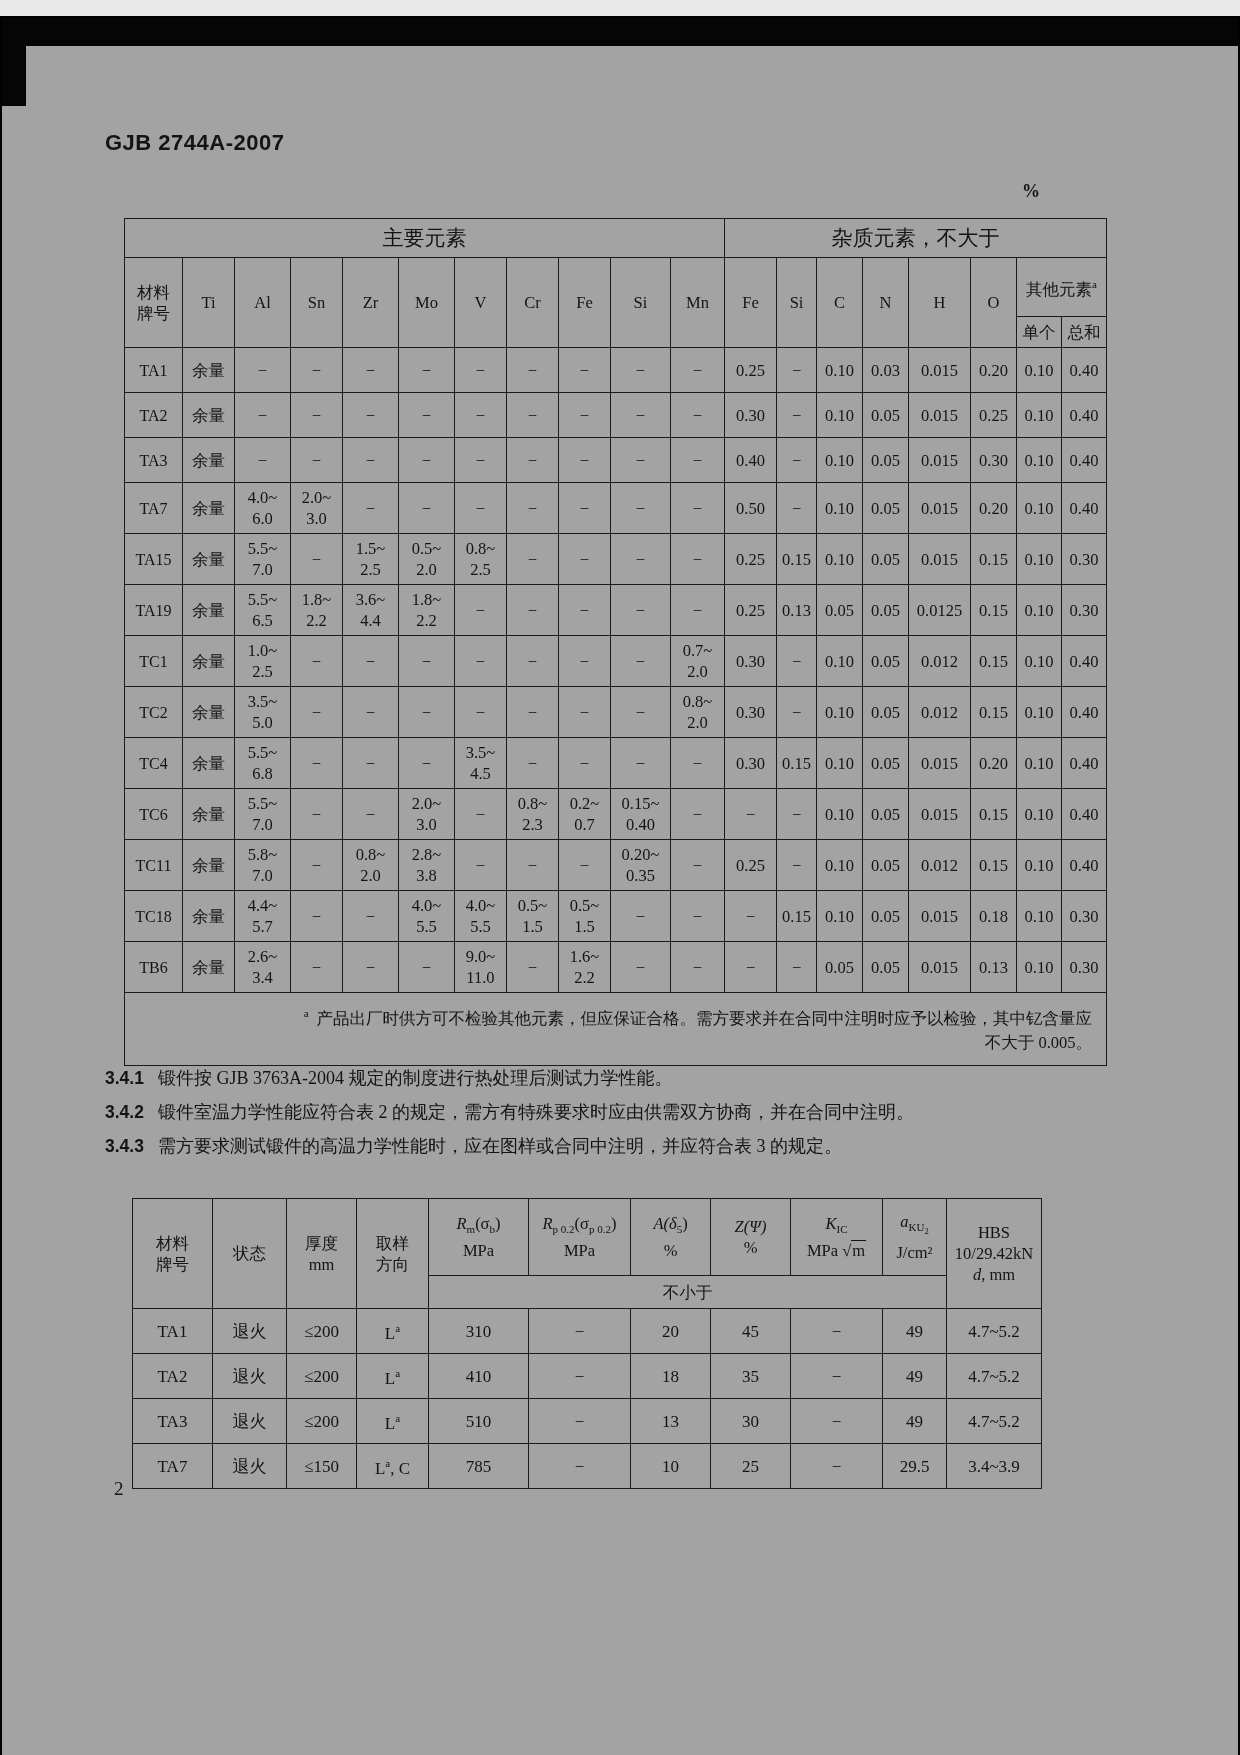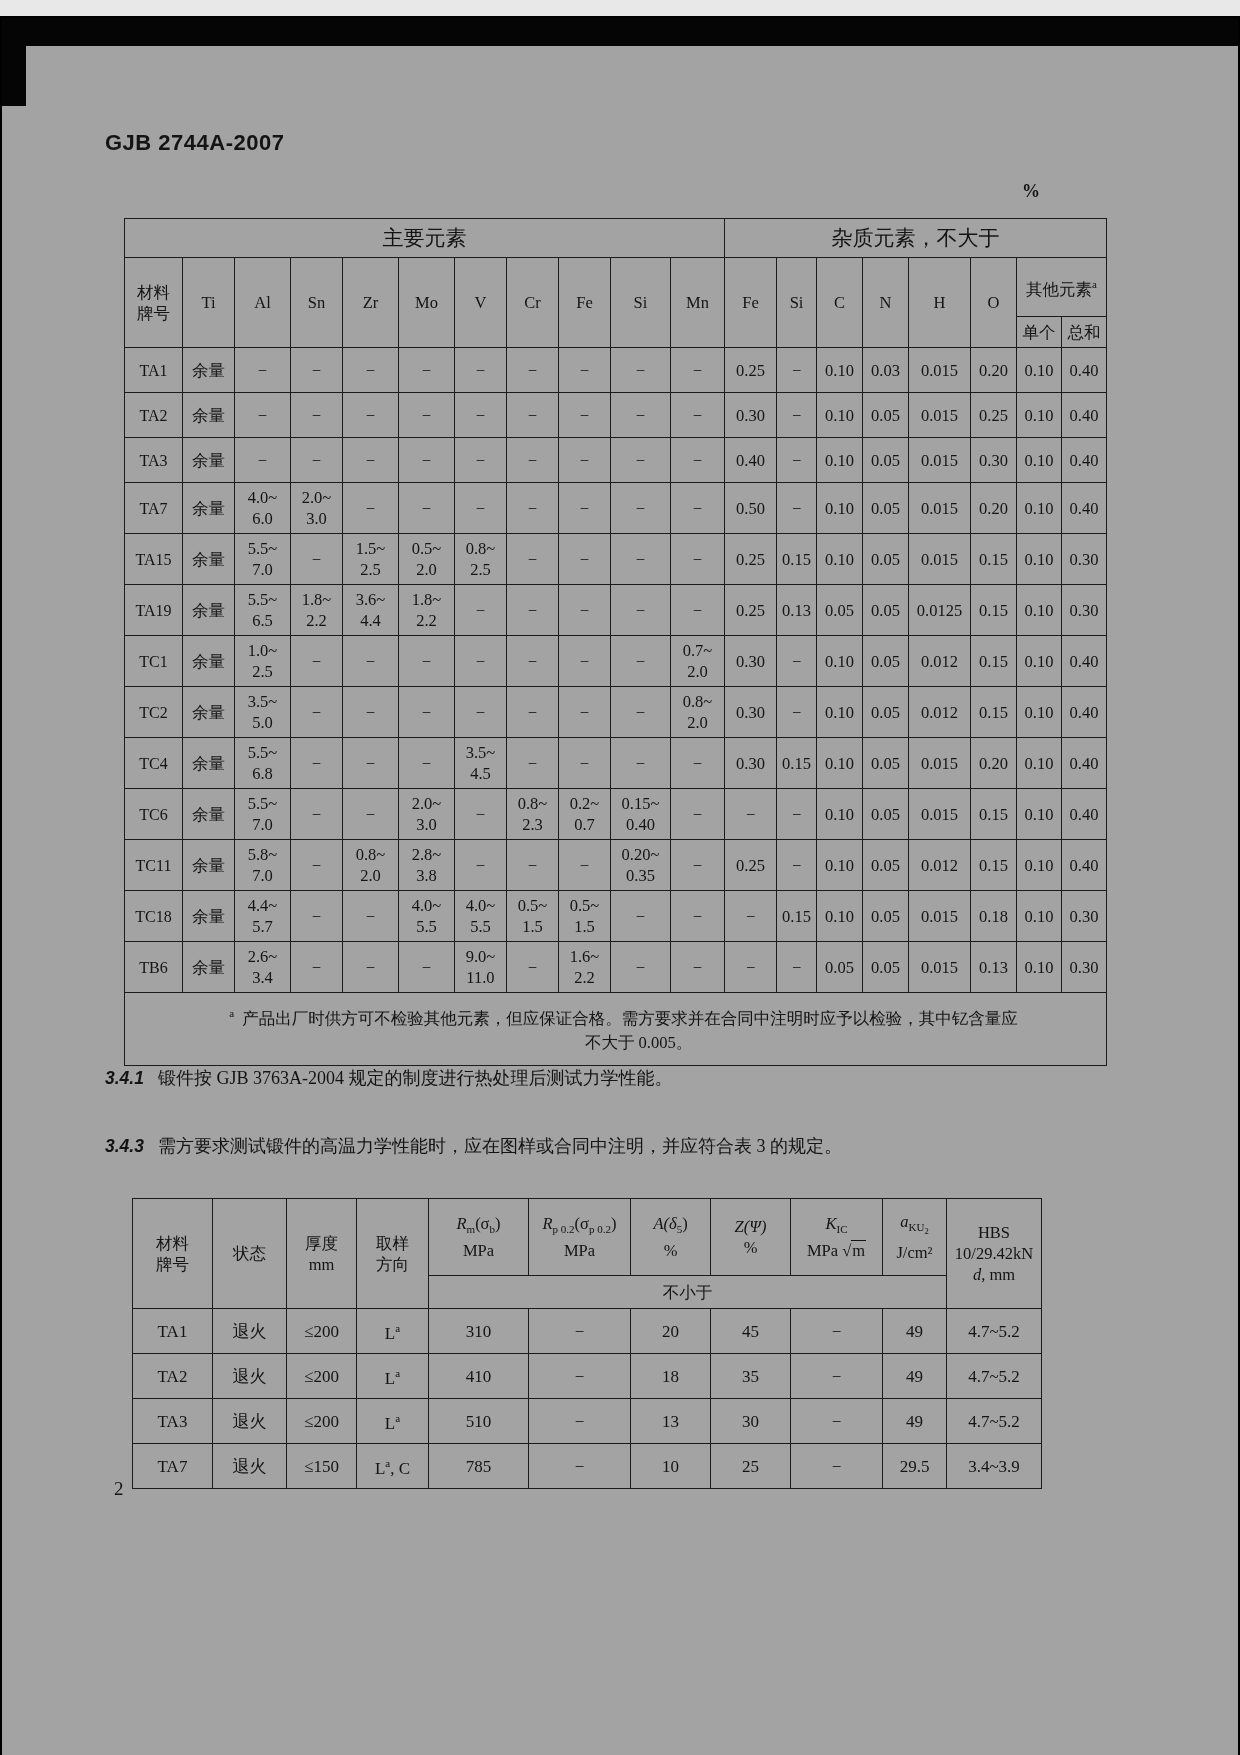--- a/index.html
+++ b/index.html
@@ -23,25 +23,25 @@
   table{border-collapse:collapse;table-layout:fixed;}
   th,td{border:1.6px solid #1b1b1b;text-align:center;vertical-align:middle;
     padding:2px 1px;font-size:16.5px;line-height:21px;font-weight:normal;}
 
   .t1{position:absolute;left:122px;top:200px;width:965px;}
   .t1 thead .r1 th{height:34px;font-size:21px;}
   .t1 thead .r2 th{height:54px;}
   .t1 thead .r3 th{height:26px;}
   .t1 tbody td{height:36px;white-space:pre-line;padding:4px 1px;}
   .t1 td.grade{font-size:16px;}
-  .footnote{text-align:center;padding:8px 14px 10px 30px;font-size:16.5px;line-height:24px;height:auto;white-space:normal;}
+  .footnote{text-align:right;padding:8px 14px 10px 30px;font-size:16.5px;line-height:24px;height:auto;white-space:normal;}
   .footnote sup{font-size:11px;margin-right:8px;}
 
   .para{position:absolute;left:103px;width:1110px;font-size:18px;white-space:nowrap;}
-  .para b{font-family:"Liberation Sans","DejaVu Sans",sans-serif;font-size:17.5px;margin-right:14px;font-style:italic;}
+  .para b{font-family:"Liberation Sans","DejaVu Sans",sans-serif;font-size:17.5px;margin-right:14px;}
 
   .t2-titlebar{position:absolute;left:130px;top:1150px;width:856px;text-align:center;font-weight:bold;font-size:19px;}
   .t2-titlebar .gap{display:inline-block;width:22px;}
 
   .t2{position:absolute;left:130px;top:1180px;width:856px;}
   .t2 thead .r1 th{height:72px;}
   .t2 thead .r2 th{height:28px;}
   .t2 tbody td{height:40px;font-size:17px;}
   sub{font-size:11px;}
   sup{font-size:11px;}
@@ -428,20 +428,23 @@
           <sup>a</sup><span>产品出厂时供方可不检验其他元素，但应保证合格。需方要求并在合同中注明时应予以检验，其中钇含量应</span><br>
           <span style="margin-left:30px">不大于 0.005。</span>
         </td>
       </tr>
     </tfoot>
   </table>
 
   <div class="para" style="top:1048px">
     <b>3.4.1</b><span>锻件按 GJB 3763A-2004 规定的制度进行热处理后测试力学性能。</span>
   </div>
+  <div class="para" style="top:1082px">
+    <b>3.4.2</b><span>锻件室温力学性能应符合表 2 的规定，需方有特殊要求时应由供需双方协商，并在合同中注明。</span>
+  </div>
   <div class="para" style="top:1116px">
     <b>3.4.3</b><span>需方要求测试锻件的高温力学性能时，应在图样或合同中注明，并应符合表 3 的规定。</span>
   </div>
 
 
   <table class="t2">
     <colgroup>
       <col style="width:80px">
         <col style="width:74px">
         <col style="width:70px">

